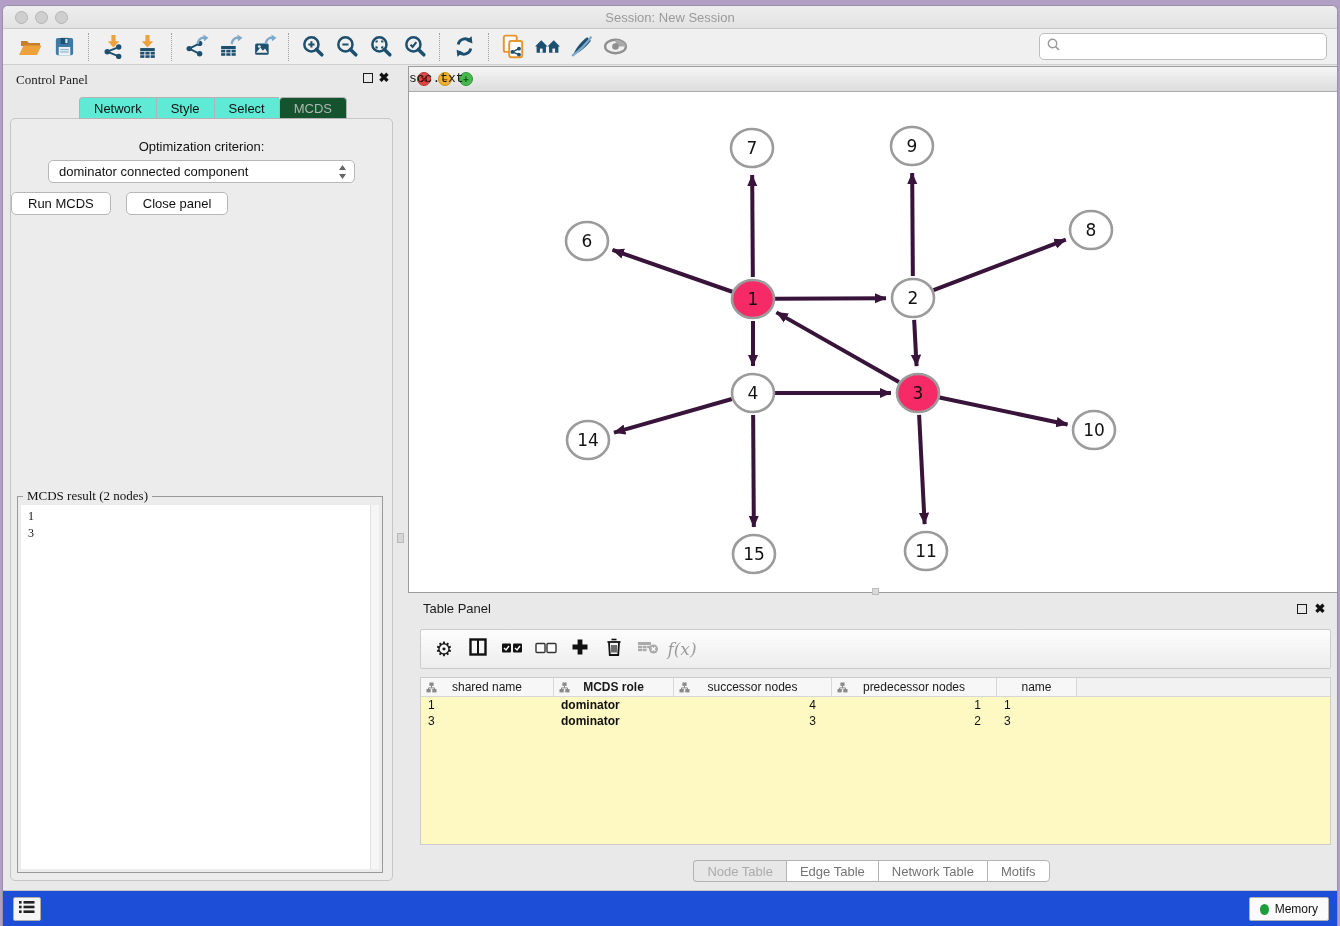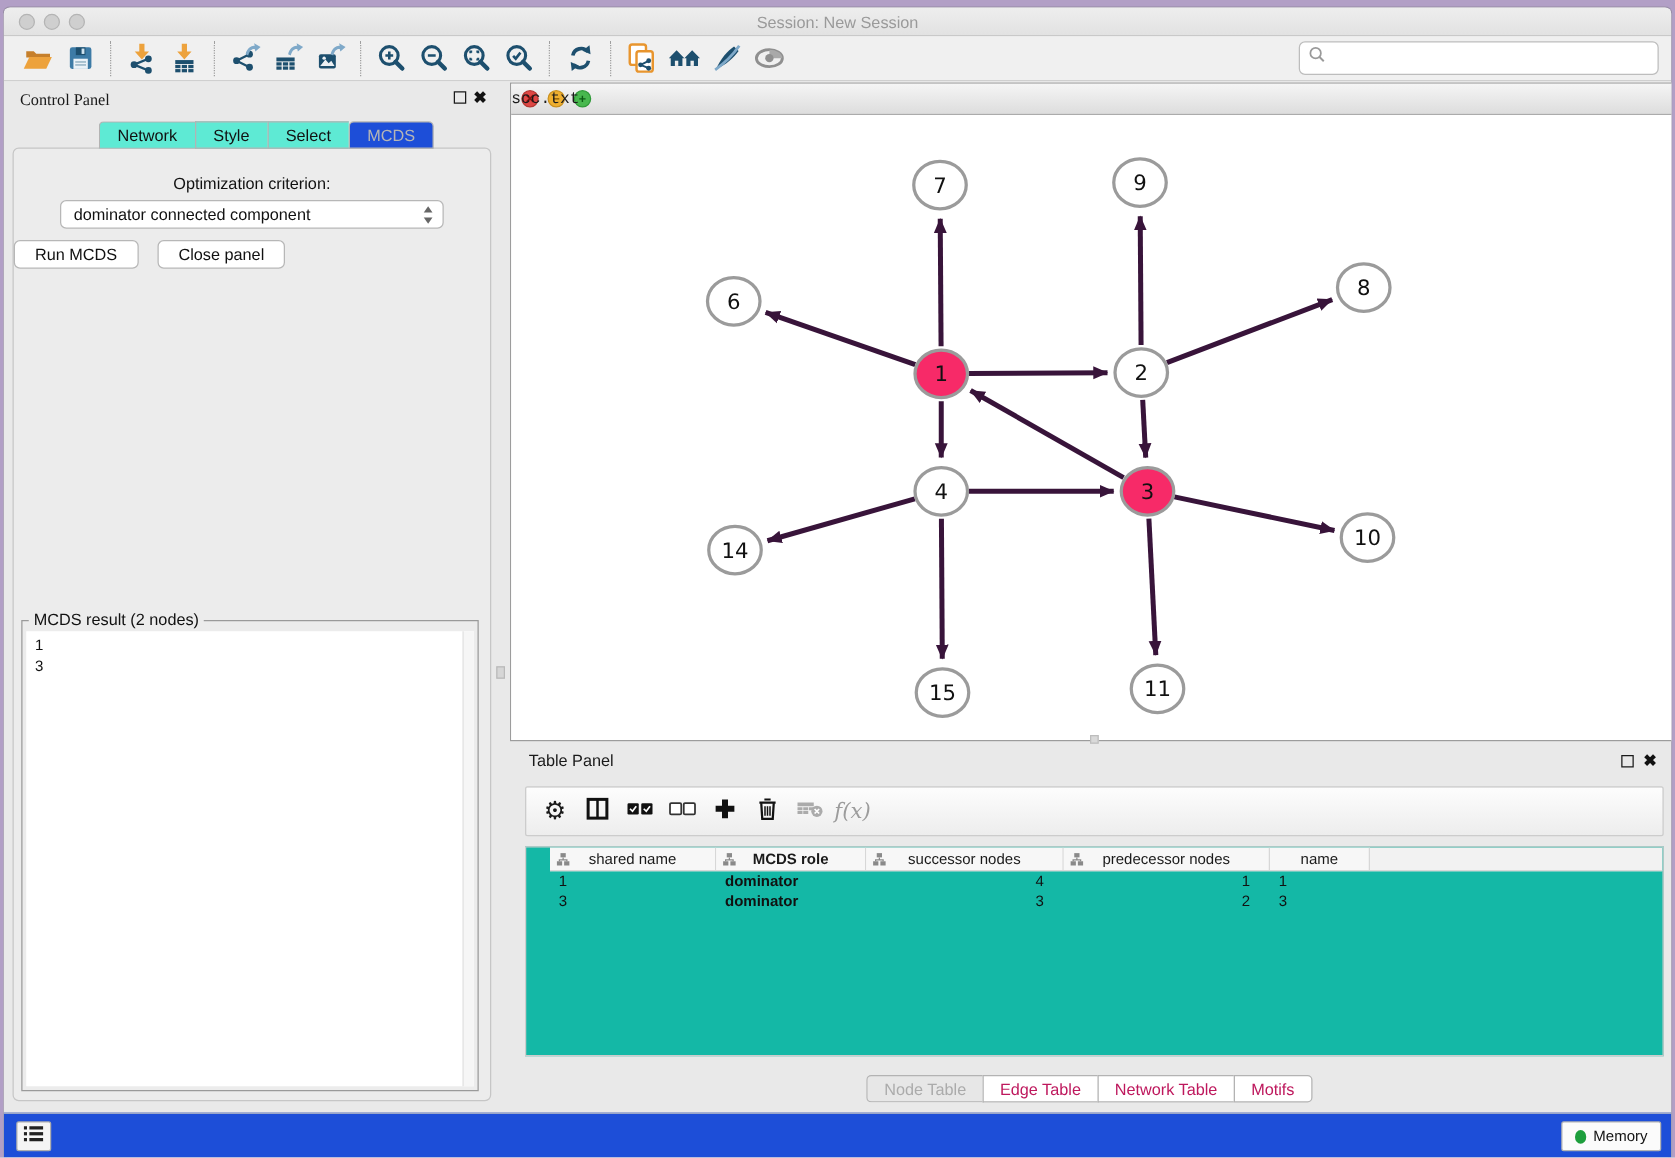--- a/index.html
+++ b/index.html
@@ -62,40 +62,41 @@
   }
   .cp-float { right:26px; } .cp-close { right:8px; }
   .cp-tabs { position:absolute; left:76px; top:32px; display:flex; }
   .cp-tab {
     height:22px; padding:0 14px; background:#5eead4; border:1px solid #b3b3b3;
     border-right:none; font-size:13px; line-height:21px; color:#111;
     position:relative; z-index:2;
   }
   .cp-tab:first-child { border-radius:4px 0 0 0; }
   .cp-tab:last-child { border-right:1px solid #b3b3b3; border-radius:0 4px 0 0; }
-  .cp-tab.active { background:#1d4ed8; color:#b5b5b5; border-radius:4px 4px 0 0; }
+  .cp-tab.active { background:#14532d; color:#b5b5b5; border-radius:4px 4px 0 0; }
   .cp-content {
     position:absolute; left:7px; right:6px; top:53px; bottom:9px;
     background:#ececec; border:1px solid #c6c6c6; border-radius:5px; z-index:1;
   }
   .opt-label { position:absolute; left:0; right:0; top:20px; text-align:center; font-size:13px; color:#111; }
   .combobox {
     position:absolute; left:37px; right:37px; top:41px; height:23px;
     background:#ffffff; border:1px solid #b7b7b7; border-radius:5px;
     font-size:13px; line-height:21px; padding-left:10px; color:#111;
   }
   .combo-spin { position:absolute; right:7px; top:3px; }
   .btn-row { position:absolute; left:0; right:0; top:73px; display:flex; justify-content:flex-start; gap:15px; }
   .pbtn {
     height:23px; padding:0 16px; background:#ffffff; border:1px solid #b7b7b7;
     border-radius:5px; font-size:13px; line-height:21px; color:#111;
   }
   .fieldset {
     position:absolute; left:6px; right:9px; top:377px; bottom:7px;
     border:1px solid #9a9a9a;
+    font-family:Liberation Serif, serif;
   }
   .fieldset-legend {
     position:absolute; left:5px; top:-9px; background:#ececec; padding:0 4px;
     font-size:13px; color:#111;
   }
   .result-area {
     position:absolute; left:3px; right:3px; top:8px; bottom:3px; background:#ffffff;
     font-size:12px; color:#111; padding:3px 0 0 7px; overflow:hidden;
   }
   .result-line { line-height:17px; }
@@ -137,38 +138,38 @@
   .tp-toolbar {
     position:absolute; left:14px; right:6px; top:34px; height:40px;
     background:linear-gradient(#fdfdfd,#ededed); border:1px solid #cccccc; border-radius:2px;
     display:flex; align-items:center; padding-left:8px; gap:4px;
   }
   .ttbtn { width:30px; height:30px; display:flex; align-items:center; justify-content:center; }
   .gear-glyph { font-size:20px; color:#1a1a1a; line-height:1; }
   .fx-glyph { font-family:"DejaVu Serif",serif; font-style:italic; font-size:17px; color:#9c9c9c; }
   .tp-table {
     position:absolute; left:14px; right:6px; top:82px; bottom:45px;
-    background:#14b8a6; border:1px solid #cccccc; overflow:hidden;padding-left:19px;
+    background:#fef9c3; border:1px solid #cccccc; overflow:hidden;
   }
   .t-header { display:flex; height:19px; background:#f2f2f2; border-bottom:1px solid #d7d7d7; }
   .t-hcell {
     position:relative; display:flex; align-items:center; justify-content:center;
     font-size:12px; color:#1a1a1a; border-right:1px solid #d7d7d7; background:#f7f7f7;
   }
   .t-hcell .tree-ic { position:absolute; left:5px; top:4px; }
   .col-0{width:133px;} .col-1{width:120px;font-weight:bold;} .col-2{width:158px;} .col-3{width:165px;} .col-4{width:80px;}
   .t-row { display:flex; height:16px; font-size:12px; color:#111; }
   .t-cell { padding-left:7px; line-height:16px; }
   .t-cell.right { text-align:right; padding-right:16px; padding-left:0; }
   .tp-tabs {
     position:absolute; left:0; right:0; bottom:8px; display:flex; justify-content:center;
   }
   .tp-tab {
     height:22px; padding:0 13px; background:#ffffff; border:1px solid #b3b3b3; border-right:none;
-    font-size:13px; line-height:21px; color:#be185d;
+    font-size:13px; line-height:21px; color:#737373;
   }
   .tp-tab:first-child { border-radius:4px 0 0 4px; }
   .tp-tab:last-child { border-right:1px solid #b3b3b3; border-radius:0 4px 4px 0; }
   .tp-tab.active { background:#e7e7e7; color:#ababab; }
 
   
   .statusbar {
     position:absolute; left:0; right:0; bottom:0; height:36px;
     background:#1d4ed8; border-top:1px solid #c4c4c4;
   }

